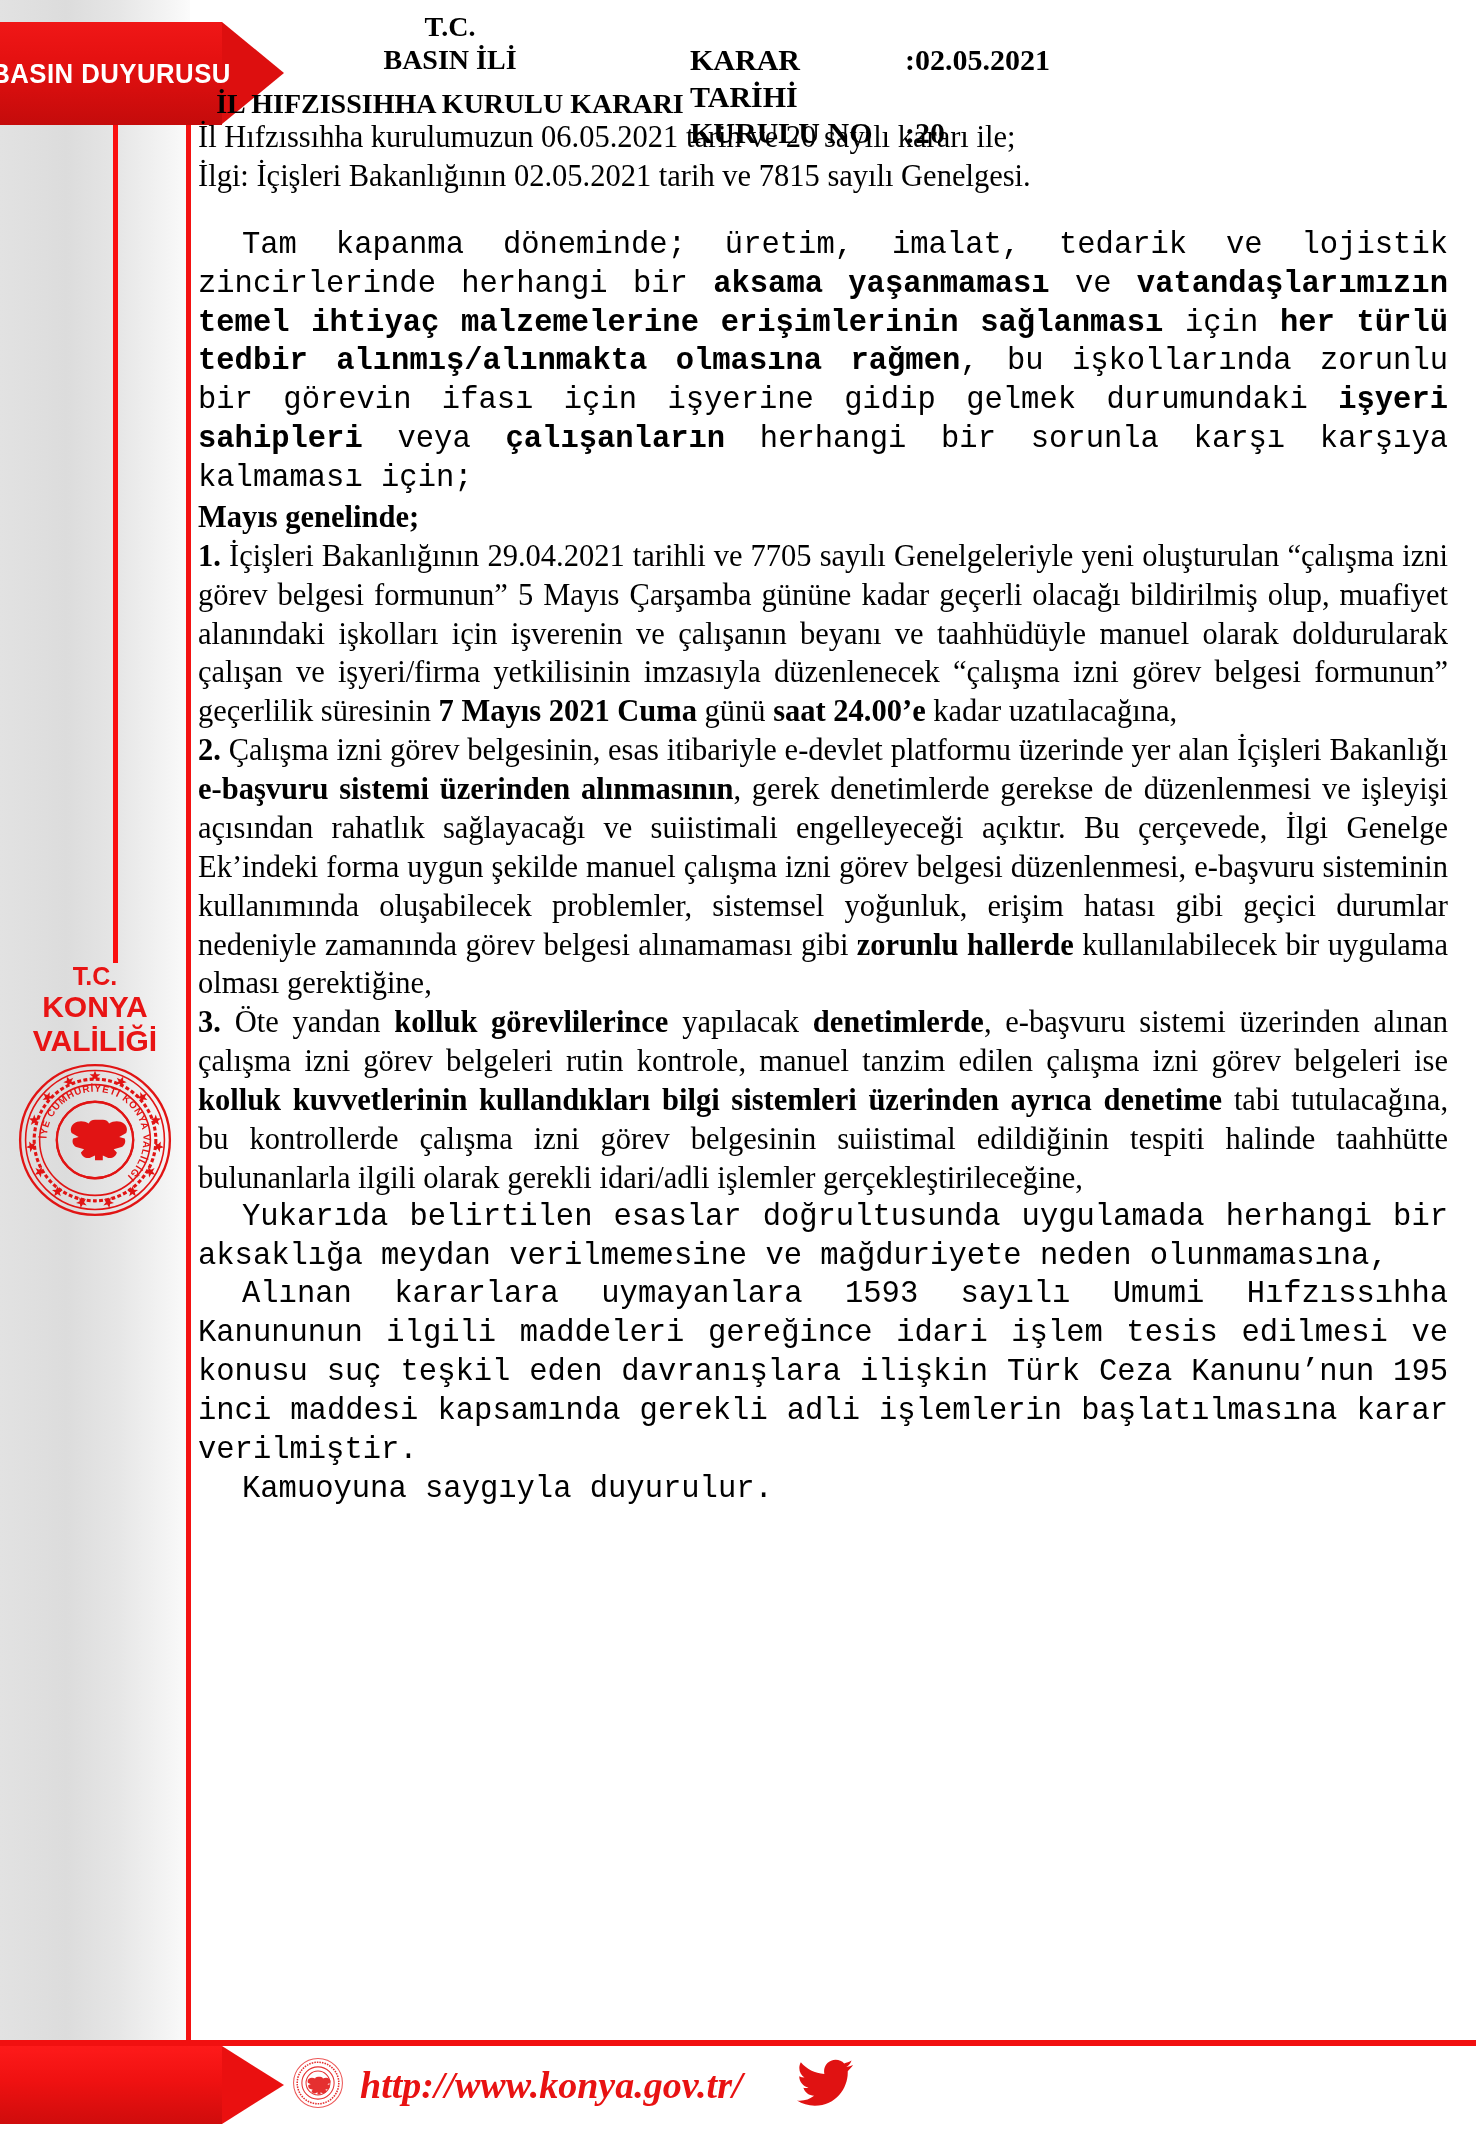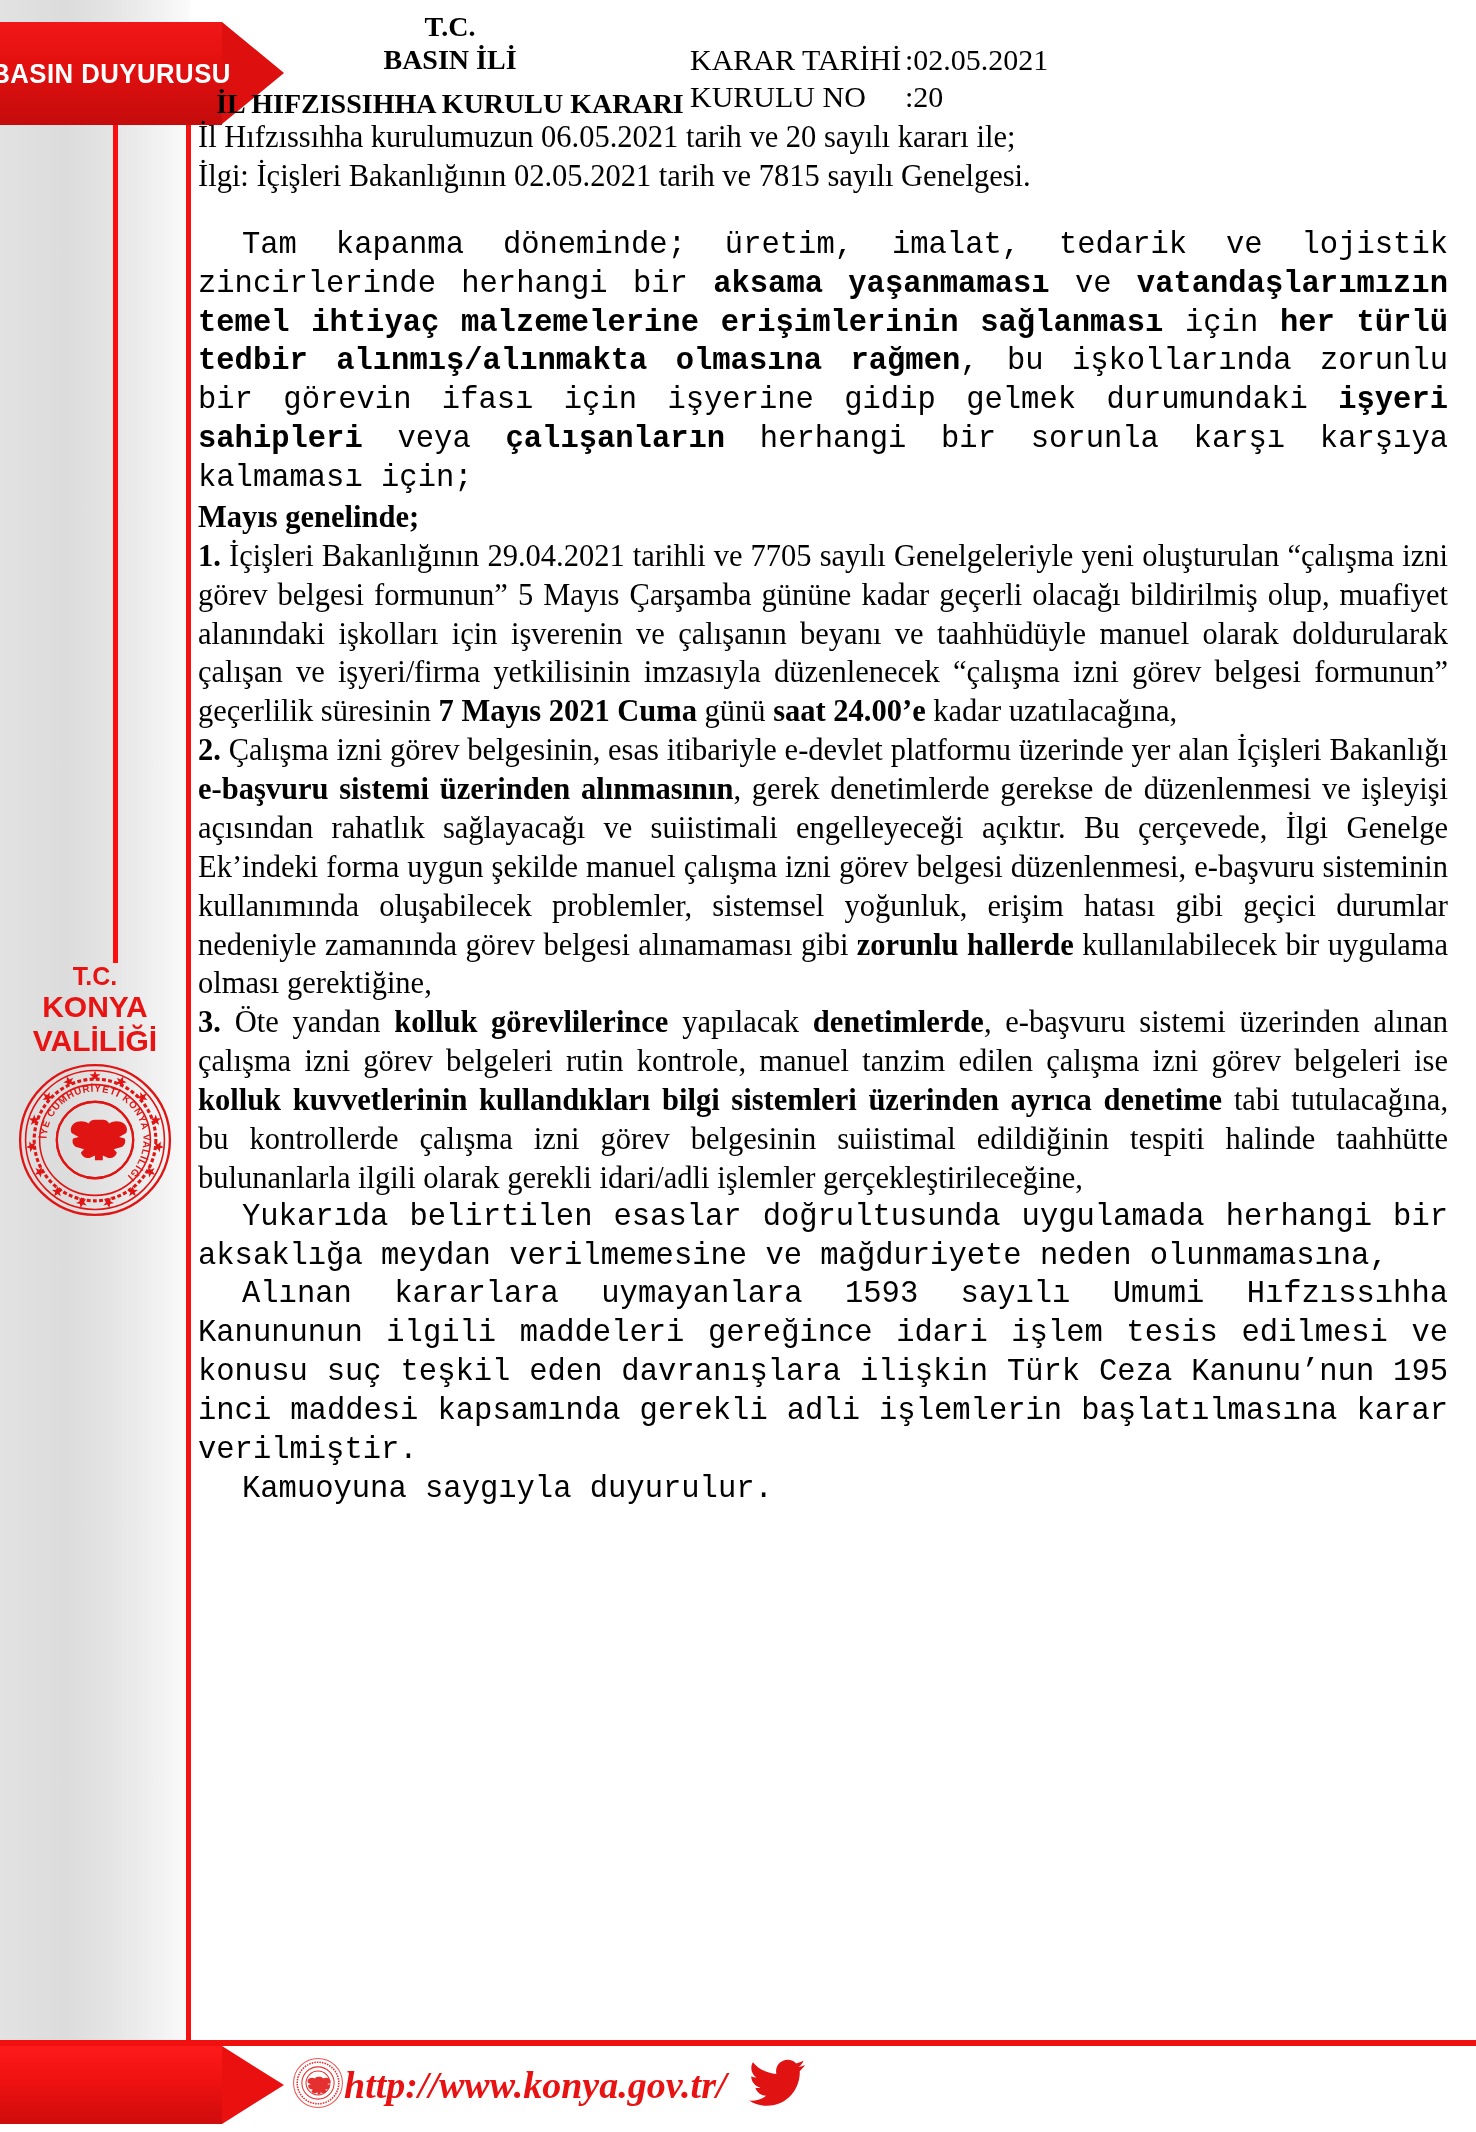--- a/index.html
+++ b/index.html
@@ -57,21 +57,21 @@
     position:absolute;left:20px;top:0;width:480px;text-align:center;
     line-height:1.18;
   }
   .hdr-left div{font-weight:bold;color:#000;}
   .hdr-tc{font-size:28px;}
   .hdr-il{font-size:28px;}
   .hdr-kurul{font-size:28px;white-space:nowrap;margin-top:11px;}
   .hdr-right{
     position:absolute;left:500px;top:32px;width:560px;line-height:1.22;
   }
-  .hdr-row{display:flex;font-weight:normal;font-size:30px;color:#000;}
+  .hdr-row{display:flex;font-weight:bold;font-size:30px;color:#000;}
   .hdr-row .k{width:215px;}
   .hdr-row .v{}
 
   
   .content{
     position:absolute;left:198px;top:118px;width:1250px;
     font-size:30.5px;line-height:1.275;color:#000;
     text-align:justify;
   }
   .content p{margin:0;}
@@ -104,21 +104,21 @@
     background:linear-gradient(180deg,#fe1a1a 0%,#ef1111 45%,#cf0c0c 100%);
   }
   .footer-arrow-tip{
     position:absolute;left:222px;top:6px;width:0;height:0;
     border-top:39px solid transparent;
     border-bottom:39px solid transparent;
     border-left:62px solid #ea1010;
   }
   .footer-items{
     position:absolute;left:292px;top:6px;height:78px;
-    display:flex;align-items:center;gap:0;
+    display:flex;align-items:center;gap:16px;
   }
   .f-url{
     color:#e81212;font-family:"Liberation Serif",serif;
     font-style:italic;font-weight:bold;font-size:38px;white-space:nowrap;
   }
   .tw-gap{width:22px;}
 </style>
 </head>
 <body>
 

